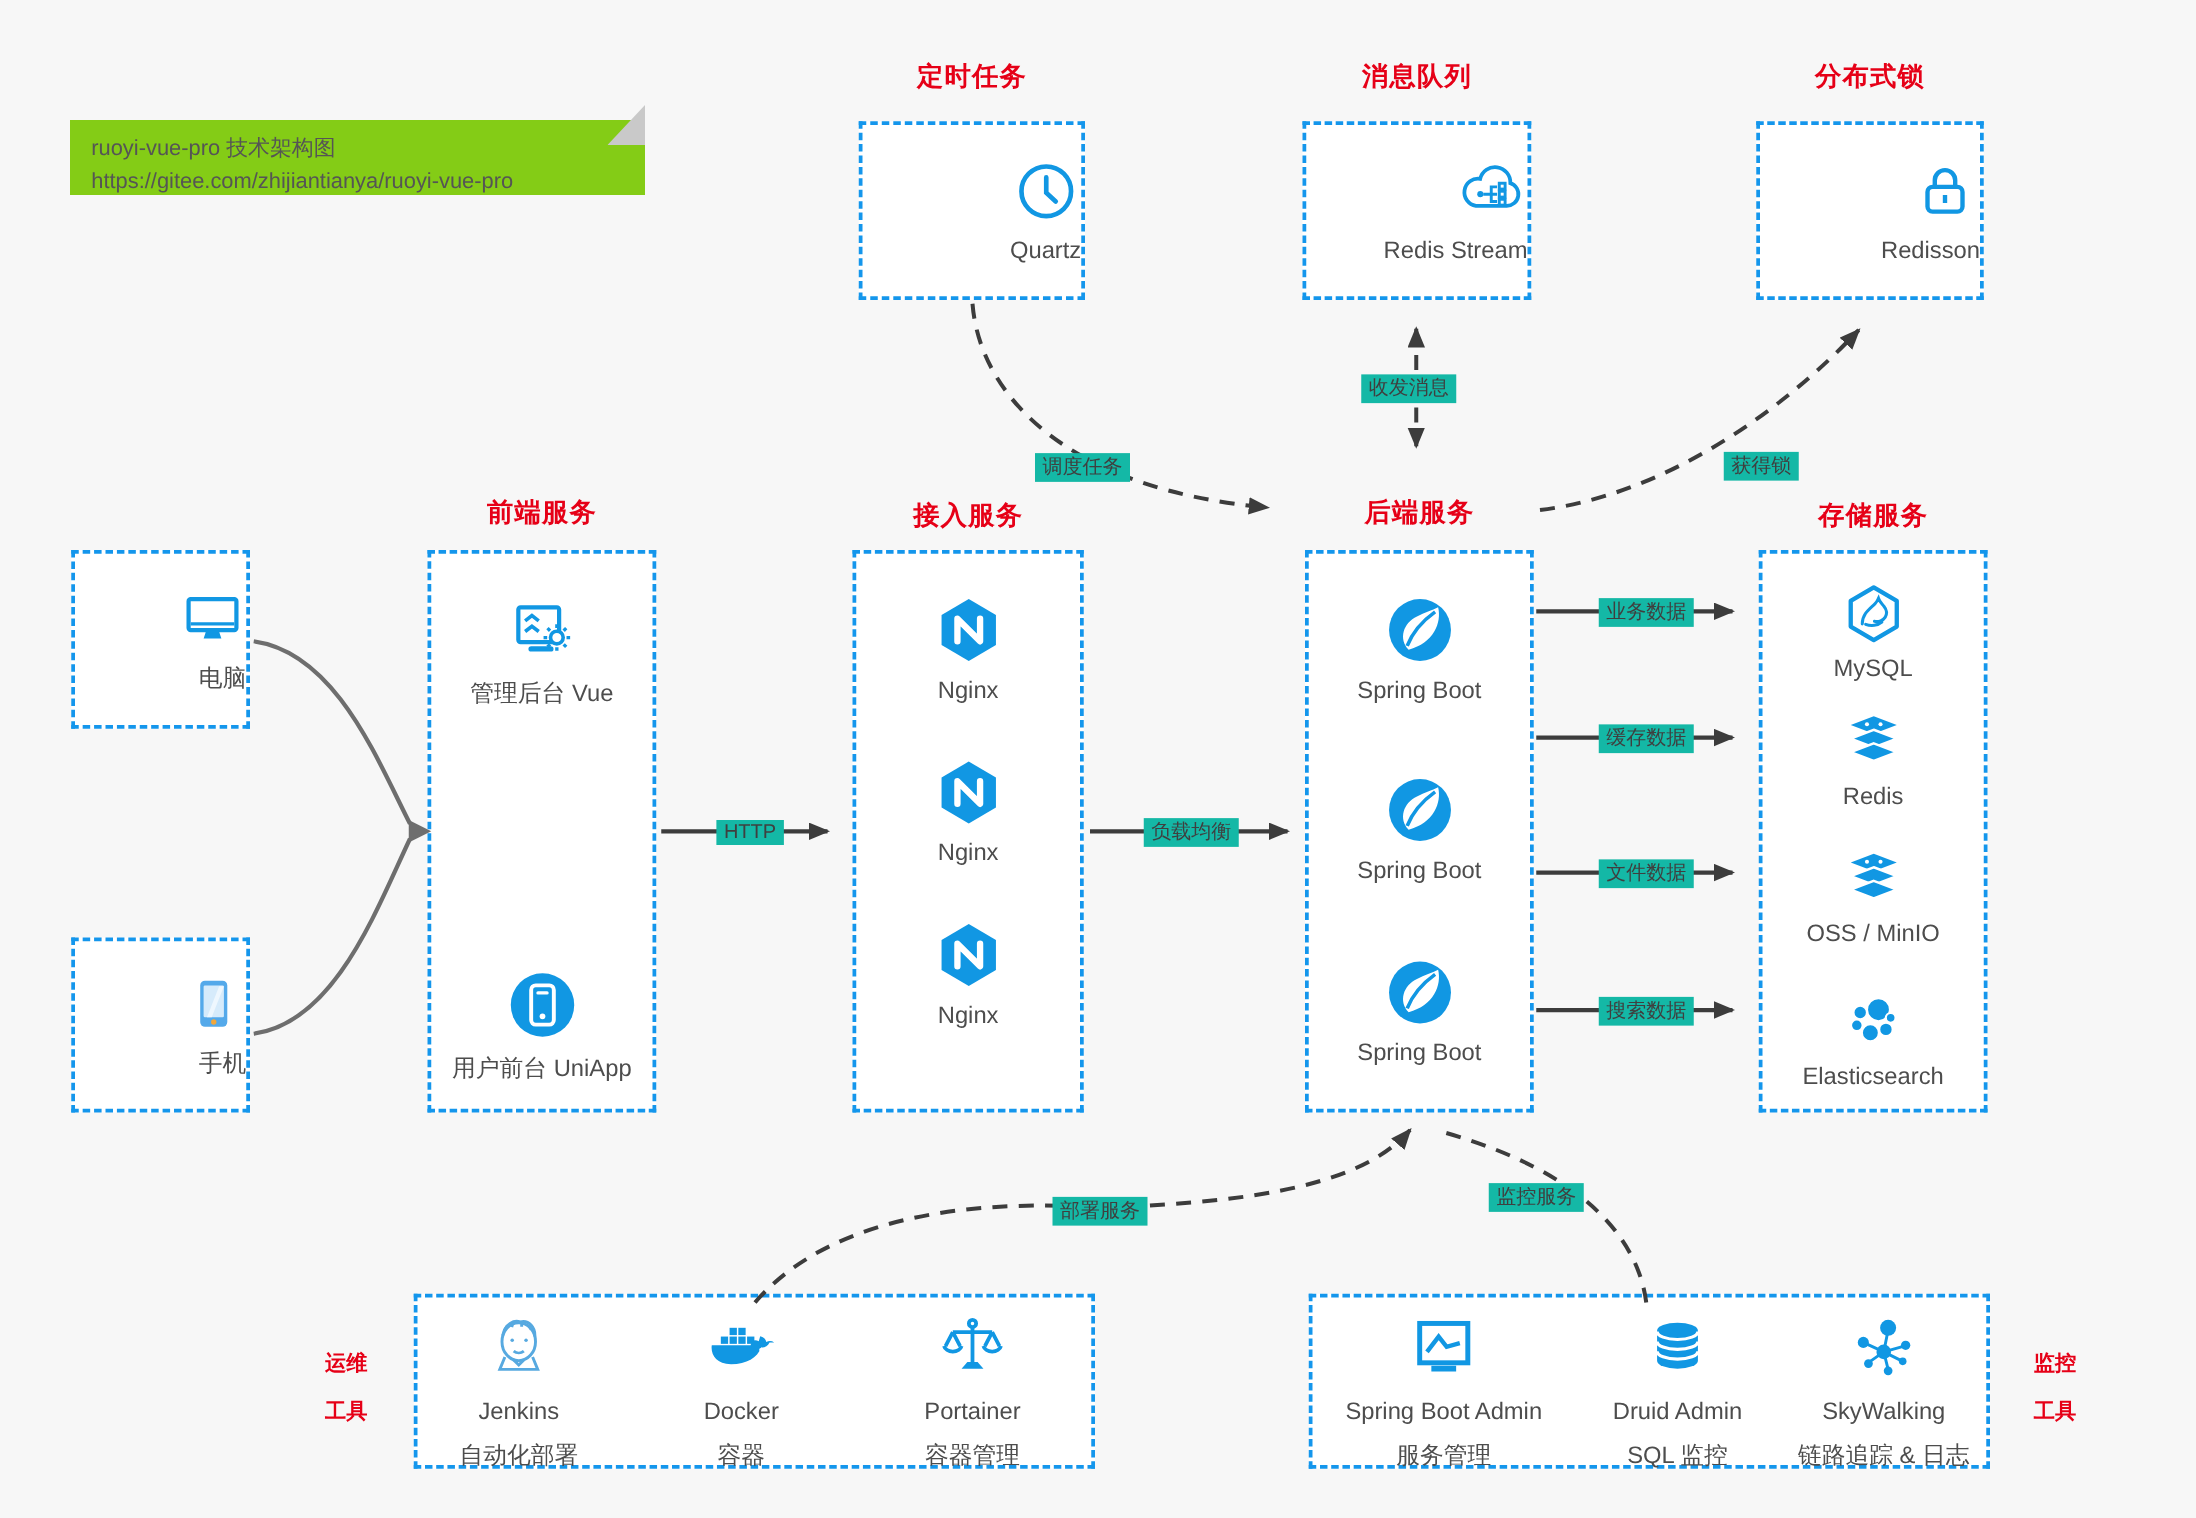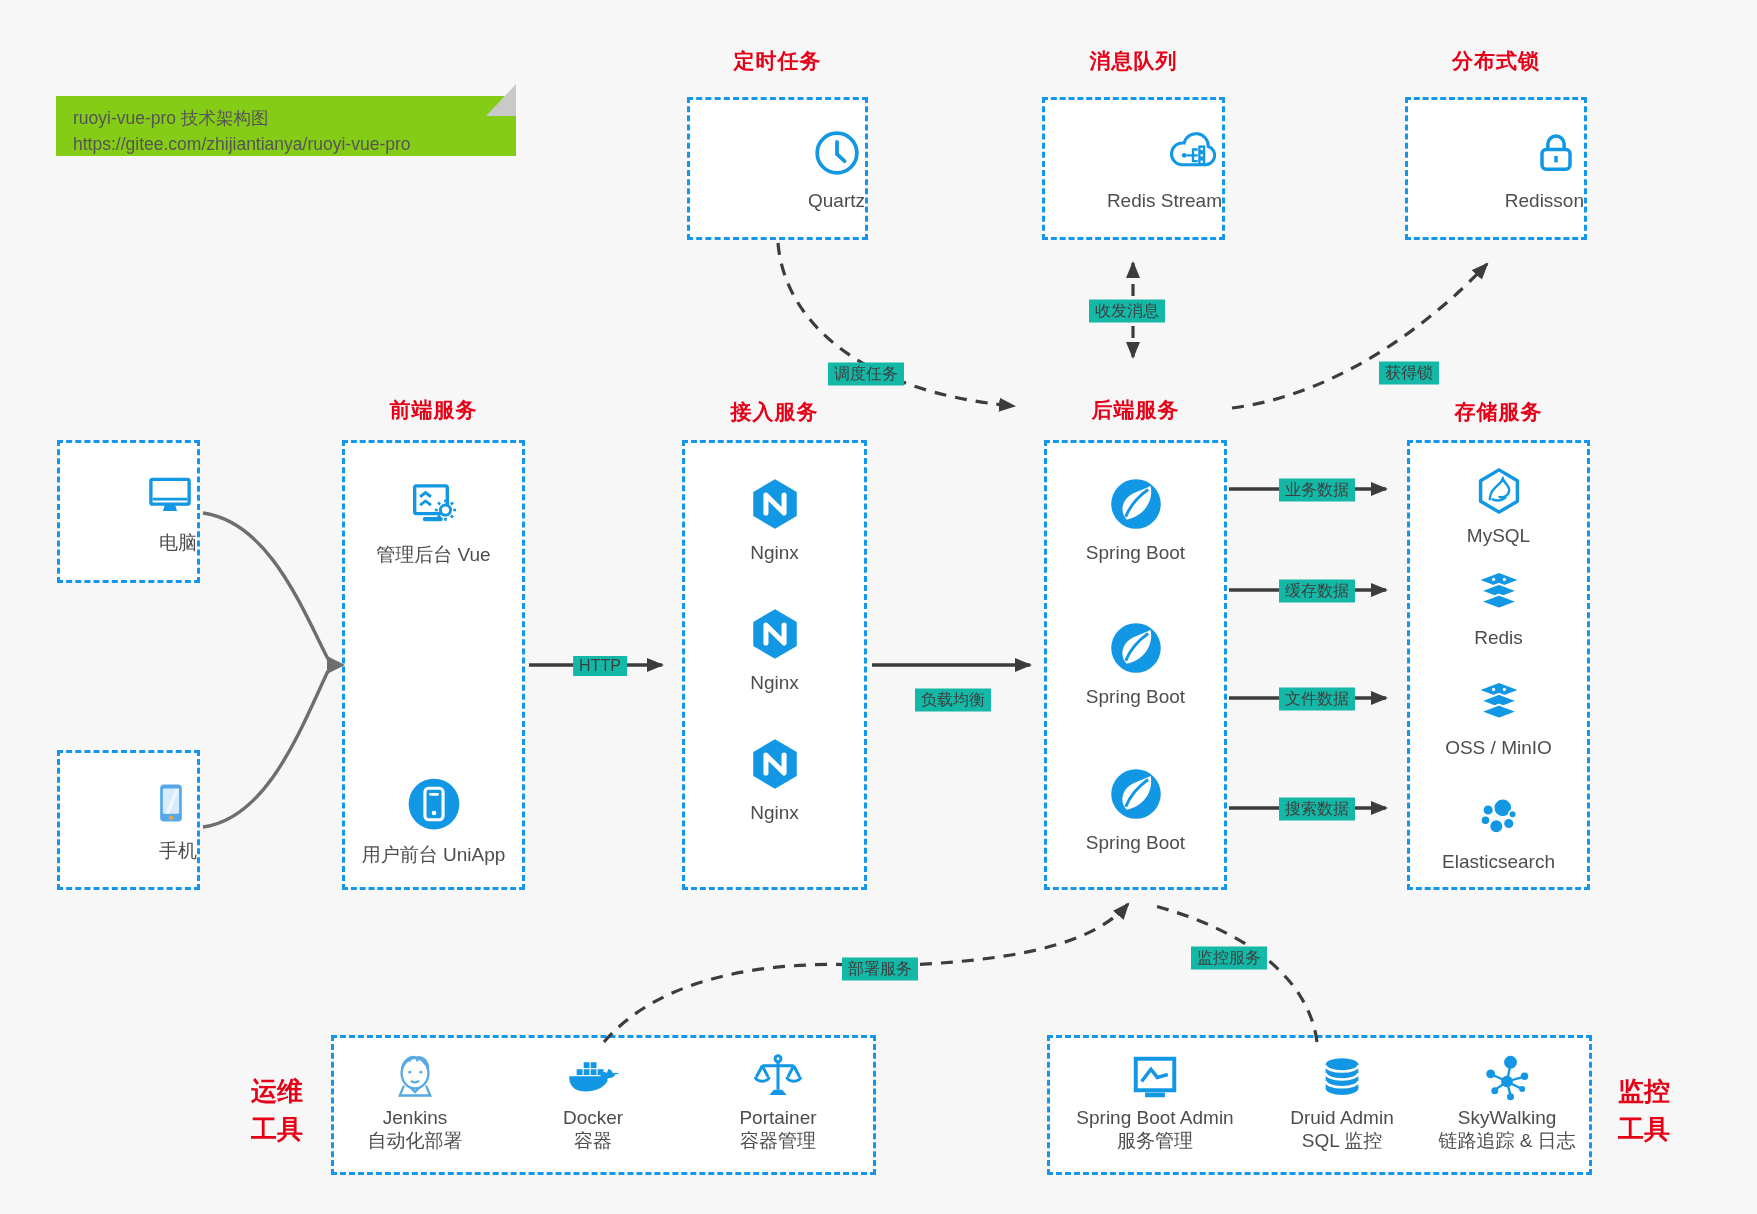--- a/index.html
+++ b/index.html
@@ -2,26 +2,26 @@
 <html><head>
 <meta charset="utf-8">
 <style>
   html,body{margin:0;padding:0;background:#f7f7f7;}
   .canvas{position:relative;width:1757px;height:1214px;background:#f7f7f7;overflow:hidden;
           font-family:"Liberation Sans","DejaVu Sans",sans-serif;}
   .dashed-box{position:absolute;border:3px dashed #1496ec;background:#fff;box-sizing:border-box;}
   .centered{display:flex;flex-direction:column;align-items:flex-end;justify-content:center;gap:9px;}
   .group-title{position:absolute;color:#e60017;font-weight:bold;font-size:21px;text-align:center;
                letter-spacing:1px;white-space:nowrap;}
-  .side-title{position:absolute;color:#e60017;font-weight:bold;font-size:26px;text-align:center;
+  .side-title{position:absolute;color:#e60017;font-weight:bold;font-size:17px;text-align:center;
               line-height:38px;white-space:pre-line;}
   .node{position:absolute;left:0;right:0;display:flex;flex-direction:column;align-items:center;gap:9px;}
   .nlabel{font-size:19px;color:#4d4d4d;white-space:nowrap;}
   .tool-node{position:absolute;top:12px;width:210px;display:flex;flex-direction:column;align-items:center;
-             transform:translateX(-50%);}
+             transform:translateX(-50%);gap:12px;}
   .tool-node .nlabel{line-height:23px;}
   .edge-label{position:absolute;transform:translate(-50%,-50%);background:#14b8a6;padding:1px 6px;
               font-size:16px;color:#3f3f3f;white-space:nowrap;z-index:5;}
   .overlay{position:absolute;left:0;top:0;pointer-events:none;z-index:2;}
   .note{position:absolute;left:56px;top:96px;width:460px;height:60px;background:#84cc16;color:#555;
         font-size:17.5px;line-height:26px;padding:9px 0 0 17px;box-sizing:border-box;z-index:6;}
   .note .fold{position:absolute;right:0;top:-12px;}
   .ic{display:block;}
 </style>
 </head>
@@ -65,21 +65,21 @@
     <g stroke="#3c3c3c" stroke-width="3.2" stroke-dasharray="12 9" fill="none">
       <path d="M778 243 C784 318 856 392 1014 406" marker-end="url(#ah)"></path>
       <path d="M1133 263 V357" marker-start="url(#ahr)" marker-end="url(#ah)"></path>
       <path d="M1232 408 C1330 396 1424 331 1487 264" marker-end="url(#ah)"></path>
       <path d="M604 1042 C668 968 790 960 882 966 C1010 962 1092 946 1128 904" marker-end="url(#ah)"></path>
       <path d="M1317 1042 C1311 995 1272 938 1152 905"></path>
     </g>
   </svg>
 
   <div class="edge-label" style="left:600px;top:666px;">HTTP</div>
-  <div class="edge-label" style="left:953px;top:666px;margin-top:34px;">负载均衡</div>
+  <div class="edge-label" style="left:953px;top:666px;">负载均衡</div>
   <div class="edge-label" style="left:1317px;top:490px;">业务数据</div>
   <div class="edge-label" style="left:1317px;top:591px;">缓存数据</div>
   <div class="edge-label" style="left:1317px;top:699px;">文件数据</div>
   <div class="edge-label" style="left:1317px;top:809px;">搜索数据</div>
   <div class="edge-label" style="left:866px;top:374px;">调度任务</div>
   <div class="edge-label" style="left:1127px;top:311px;">收发消息</div>
   <div class="edge-label" style="left:1409px;top:373px;">获得锁</div>
   <div class="edge-label" style="left:880px;top:969px;">部署服务</div>
   <div class="edge-label" style="left:1229px;top:958px;">监控服务</div>
 

